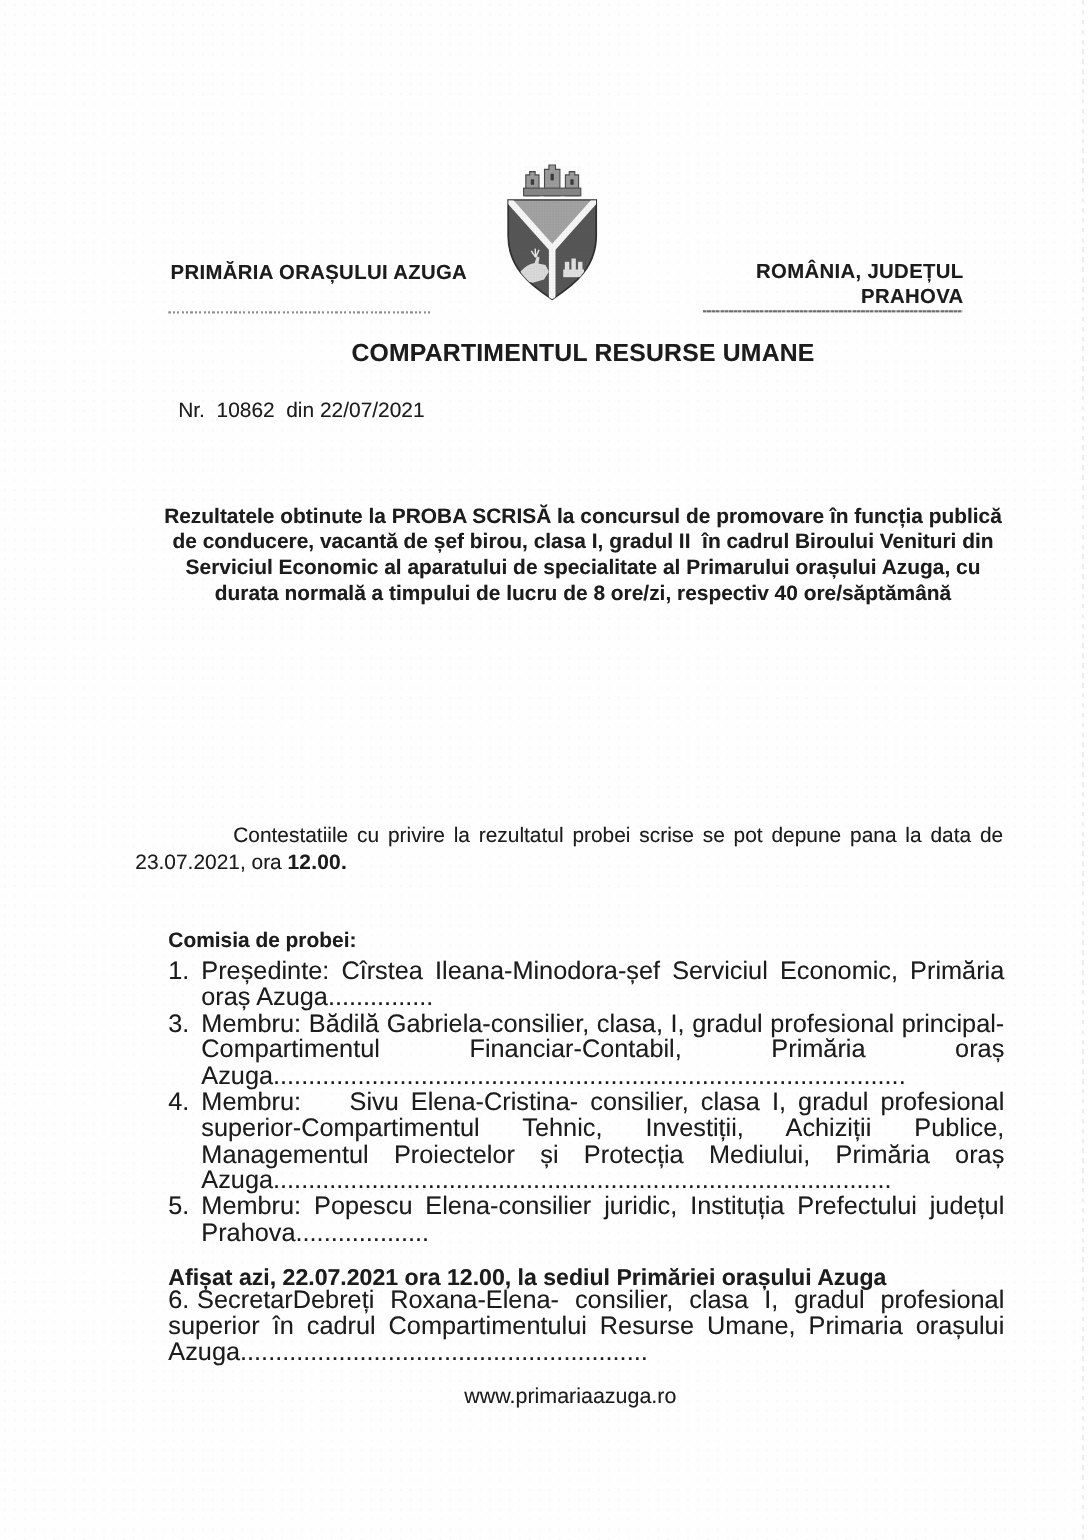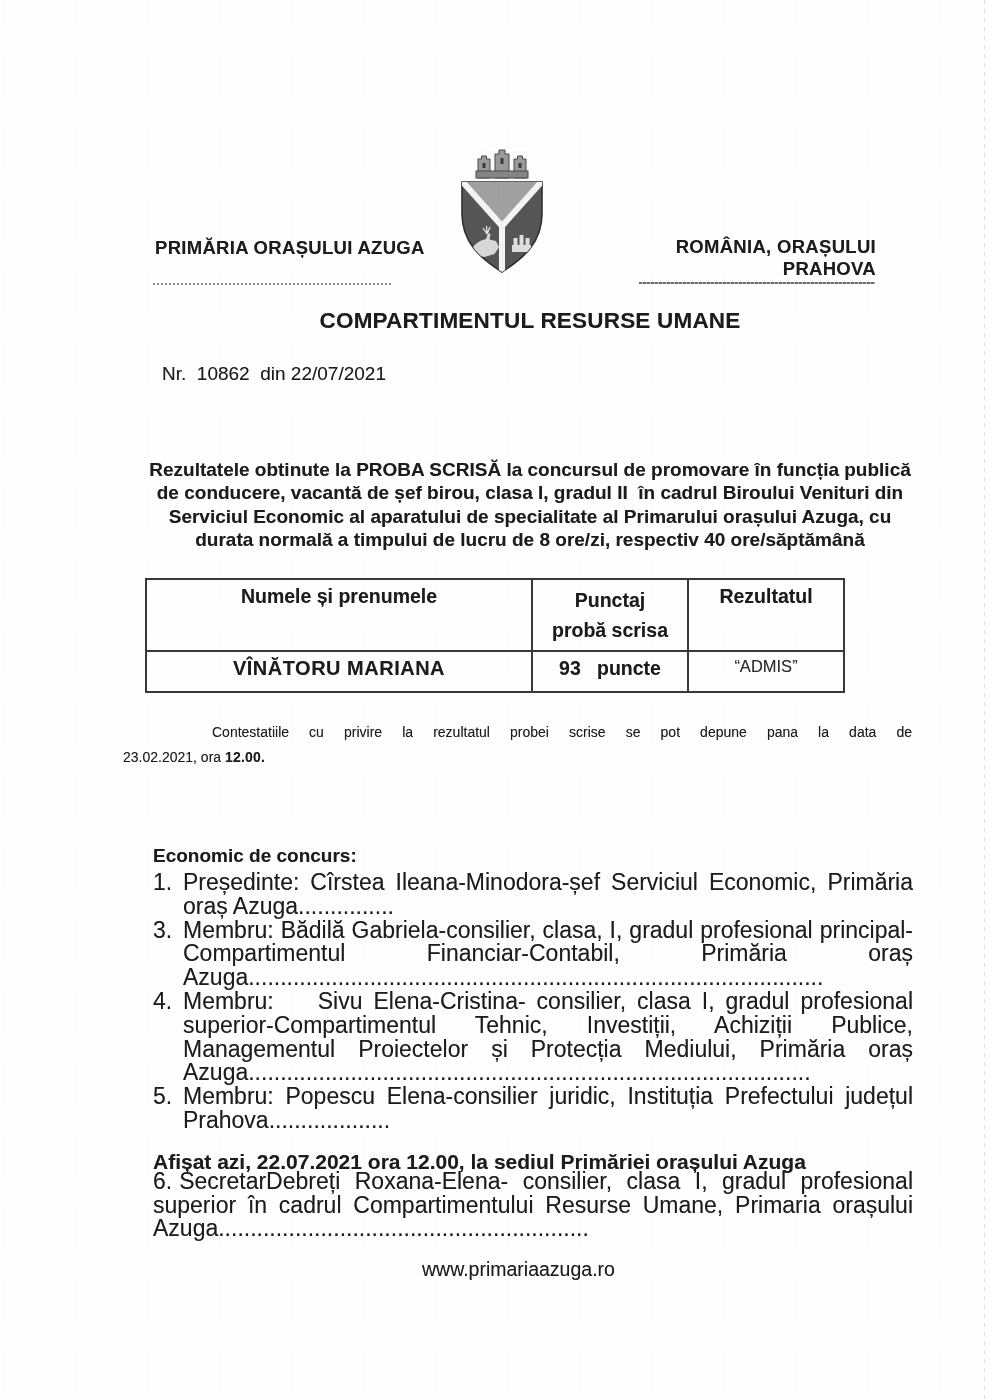--- a/index.html
+++ b/index.html
@@ -43,21 +43,21 @@
     grid-template-columns:384px 156px 156px; grid-template-rows:70px 43px;}
   .rtable .cell{border-left:2px solid #383838; border-top:2px solid #383838; text-align:center; padding-top:5px;}
   .rtable .cell.first{border-left:none;}
   .rtable .cell.toprow{border-top:none;}
   .th{font-weight:700; font-size:19.5px;}
   .th2{line-height:30px; padding-top:3px;}
   .td-name{font-weight:700; font-size:20px; letter-spacing:.5px; padding-top:7px;}
   .td-score{font-weight:700; font-size:19.5px; padding-top:7px;}
   .td-result{font-size:16.5px; color:#2c2c2c; padding-top:8px;}
 
-  .contest{position:absolute; left:123px; top:720px; width:789px; font-size:14px; line-height:24.5px;}
+  .contest{position:absolute; left:123px; top:748px; width:789px; font-size:19px; line-height:24.5px;}
   .contest .l1{text-align:justify; text-align-last:justify; text-indent:89px;}
   .contest .l2 b{letter-spacing:.2px;}
 
   .comisia-h{position:absolute; left:153px; top:845px; font-weight:700; font-size:19px;}
 
   .clist{position:absolute; left:153px; top:871px; width:760px; font-size:23px; line-height:23.8px; text-align:justify;}
   .c-item{overflow-wrap:anywhere; padding-left:30px; text-indent:-30px;}
   .c-item .num{display:inline-block; width:30px; text-indent:0;}
   .c-item.no-hang{padding-left:0; text-indent:0;margin-top:37px;}
   .c-item.no-hang .num{display:inline; width:auto; margin-right:7px;}
@@ -116,56 +116,44 @@
         <rect x="67.5" y="89" width="4" height="11"></rect>
         <rect x="73.5" y="92" width="4" height="8"></rect>
       </g>
 
       <rect x="24" y="4" width="52" height="28" fill="url(#grain)" opacity="0.4"></rect>
       <rect x="10" y="36" width="80" height="92" fill="url(#grain)" opacity="0.5" clip-path="url(#shieldClip)"></rect>
     </svg>
   </div>
 
   <div class="hdr-left">PRIMĂRIA ORAȘULUI AZUGA</div>
-  <div class="hdr-right">ROMÂNIA, ORAȘULUI PRAHOVA</div>
+  <div class="hdr-right">ROMÂNIA, JUDEȚUL PRAHOVA</div>
   <div class="dash dash-left"></div>
   <div class="dash dash-right"></div>
 
   <div class="doc-title">COMPARTIMENTUL RESURSE UMANE</div>
 
   <div class="reg-line">Nr.&nbsp; 10862&nbsp; din 22/07/2021</div>
 
   <div class="announce">
     <div>Rezultatele obtinute la PROBA SCRISĂ la concursul de promovare în funcția publică</div>
     <div>de conducere, vacantă de șef birou, clasa I, gradul II&nbsp; în cadrul Biroului Venituri din</div>
     <div>Serviciul Economic al aparatului de specialitate al Primarului orașului Azuga, cu</div>
     <div>durata normală a timpului de lucru de 8 ore/zi, respectiv 40 ore/săptămână</div>
   </div>
 
-  <div class="rtable">
-    <div class="cell first toprow th">Numele și prenumele</div>
-    <div class="cell toprow th th2">
-      <div>Punctaj</div>
-      <div>probă scrisa</div>
-    </div>
-    <div class="cell toprow th">Rezultatul</div>
-
-    <div class="cell first td-name">VÎNĂTORU MARIANA</div>
-    <div class="cell td-score">93&nbsp;&nbsp; puncte</div>
-    <div class="cell td-result">“ADMIS”</div>
-  </div>
 
   <div class="contest">
     <div class="l1">Contestatiile cu privire la rezultatul probei scrise se pot depune pana la data de</div>
     <div class="l2">
-      <span>23.02.2021, ora </span><b>12.00.</b>
+      <span>23.07.2021, ora </span><b>12.00.</b>
     </div>
   </div>
 
-  <div class="comisia-h">Economic de concurs:</div>
+  <div class="comisia-h">Comisia de probei:</div>
 
   <div class="clist">
     <div class="c-item">
       <span class="num">1.</span><span>Președinte: Cîrstea Ileana-Minodora-șef Serviciul Economic, Primăria oraș Azuga...............</span>
     </div>
     <div class="c-item">
       <span class="num">3.</span><span>Membru: Bădilă Gabriela-consilier, clasa, I, gradul profesional principal-Compartimentul Financiar-Contabil, Primăria oraș Azuga..........................................................................................</span>
     </div>
     <div class="c-item">
       <span class="num">4.</span><span>Membru:&nbsp;&nbsp;&nbsp; Sivu Elena-Cristina- consilier, clasa I, gradul profesional superior-Compartimentul Tehnic, Investiții, Achiziții Publice, Managementul Proiectelor și Protecția Mediului, Primăria oraș Azuga........................................................................................</span>

